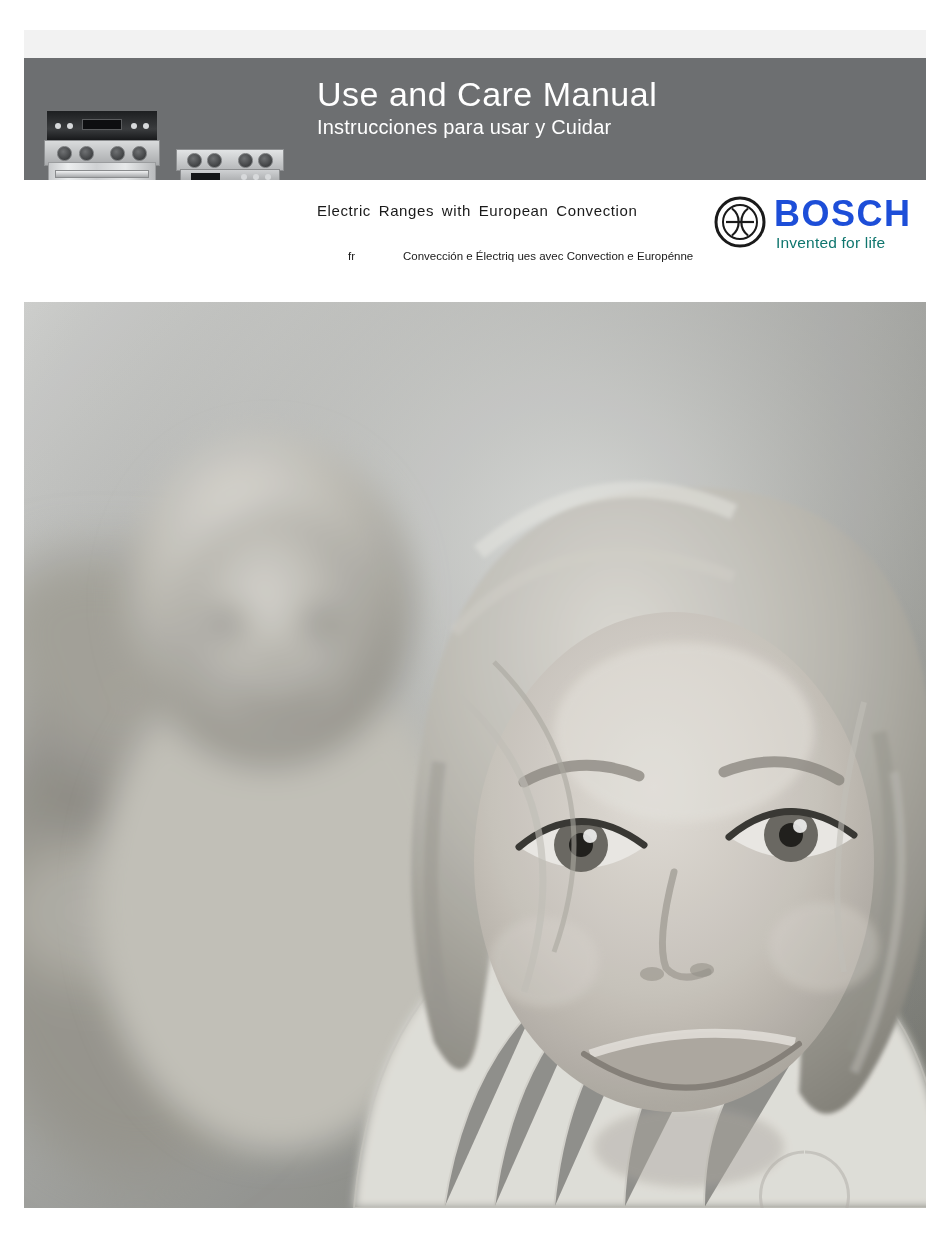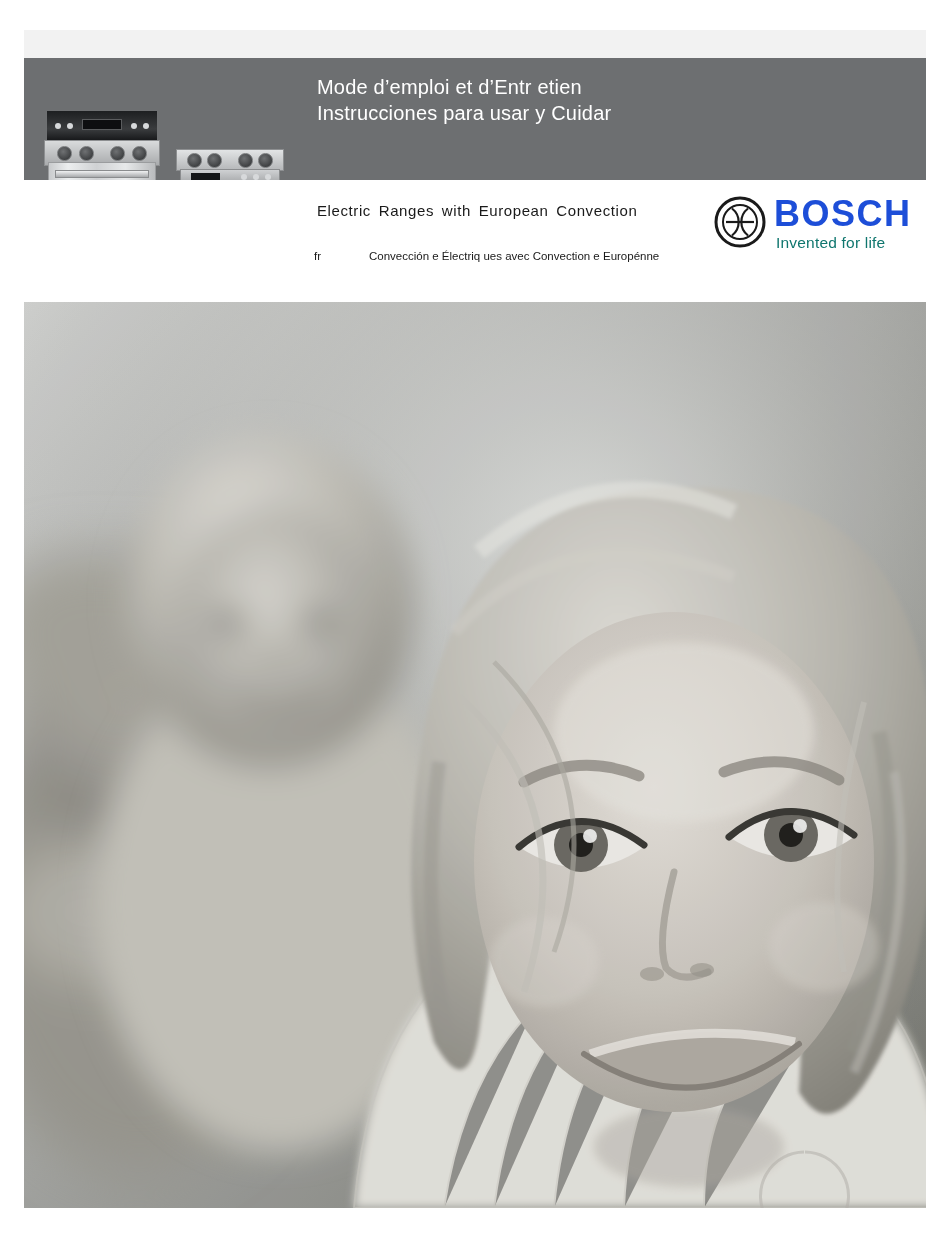--- a/index.html
+++ b/index.html
@@ -85,20 +85,21 @@
     font-size: 11.5px;
     color: #1a1a1a;
     line-height: 17px;
   }
   .lang-row {
     display: flex;
   }
   .lang-code {
     width: 55px;
     flex: 0 0 55px;
+    margin-left: 34px;
   }
   .lang-text {
     white-space: nowrap;
   }
 
   
   .bosch-logo {
     position: absolute;
     left: 690px;
     top: 14px;
@@ -286,21 +287,21 @@
 </style>
 </head>
 <body>
 
 <div class="page">
 
   <div class="top-strip"></div>
 
   <div class="header-band">
     <div class="header-titles">
-      <div class="title-sub">Mode d’emploi et d’Entr etien</div>
+      <div class="title-main">Use and Care Manual</div>
       <div class="title-sub">Instrucciones  para usar y Cuidar</div>
     </div>
   </div>
 
   <div class="appliances">
 
     <div class="range range-a" style="height:185px;">
       <div class="r-backguard">
         <div class="r-disp"></div>
         <div class="knob-sm" style="left:8px;top:12px;"></div>

